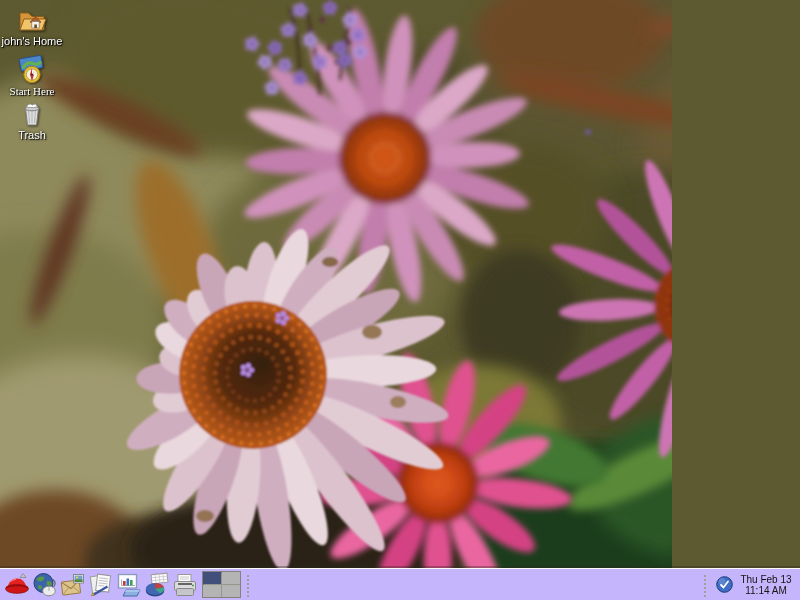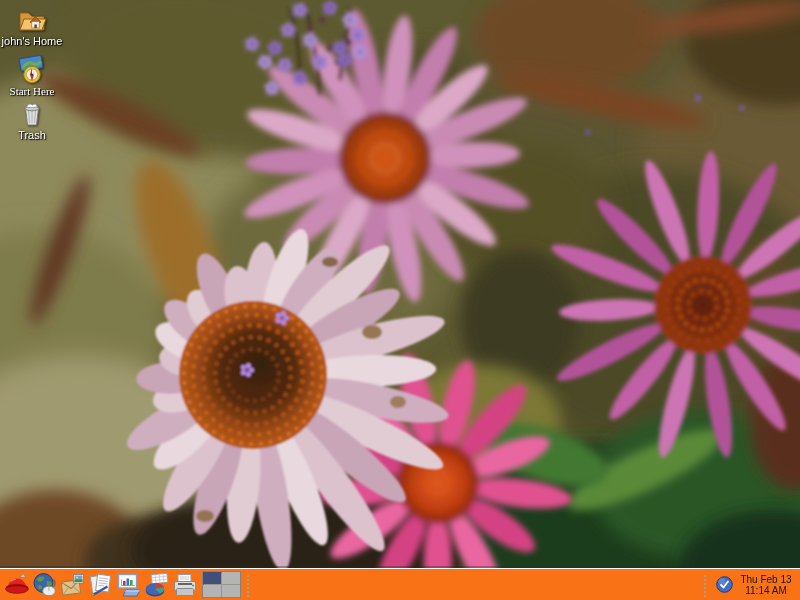--- a/index.html
+++ b/index.html
@@ -2,36 +2,36 @@
 <html><head>
 <meta charset="utf-8">
 <style>
   html,body{margin:0;padding:0;}
   body{
     width:800px;height:600px;overflow:hidden;
     font-family:"Liberation Sans",sans-serif;
     background:#5d5930;position:relative;
   }
   
-  .desktop{position:absolute;left:0;top:0;width:800px;height:568px;overflow:hidden;}
+  .desktop{position:absolute;left:0;top:0;width:672px;height:568px;overflow:hidden;}
   .desktop svg.wall{position:absolute;left:0;top:0;}
   
   .desk-icon{position:absolute;width:62px;text-align:center;cursor:default;}
   .desk-icon .ic{display:block;margin:0 auto;filter:drop-shadow(1px 1px 1px rgba(0,0,0,.55));}
   .desk-label{
     color:#fff;font-size:11px;line-height:12px;margin-top:1px;
     text-shadow:1px 1px 1px #000,0 0 3px rgba(0,0,0,.9);
   }
   #di-home{left:1px;top:4px;}
   #di-start{left:1px;top:54px;font-family:Liberation Serif, serif;}
   #di-trash{left:1px;top:98px;}
   
   .panel{
     position:absolute;left:0;bottom:0;width:800px;height:32px;box-sizing:border-box;
-    background:#f97316;border-top:1px solid #fbfaf8;
+    background:#c4b5fd;border-top:1px solid #fbfaf8;
     box-shadow:0 -2px 0 rgba(40,40,30,.35);
     display:flex;align-items:center;padding:0 3px;gap:1px;
   }
   .launcher{width:27px;height:28px;display:flex;align-items:center;justify-content:center;border-radius:2px;}
   .pager{
     display:grid;grid-template-columns:18px 18px;grid-template-rows:12px 12px;gap:1px;
     background:#97958d;border:1px solid #84827a;margin-left:3px;
     box-shadow:inset 1px 1px 0 rgba(0,0,0,.25);
   }
   .pager .ws{background:#b4b4b4;}

